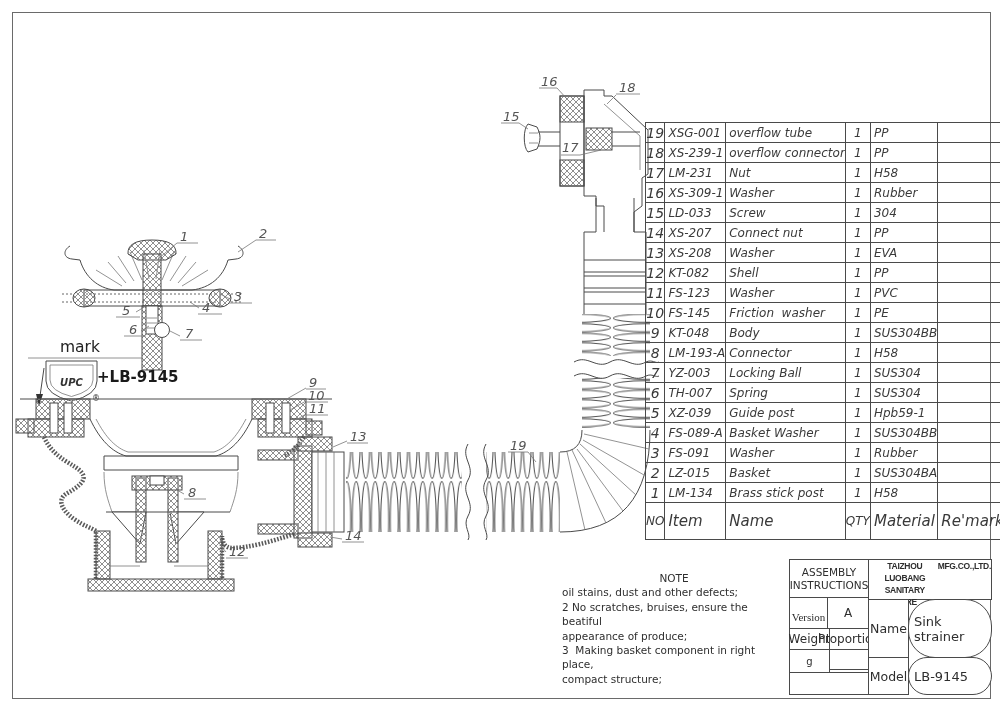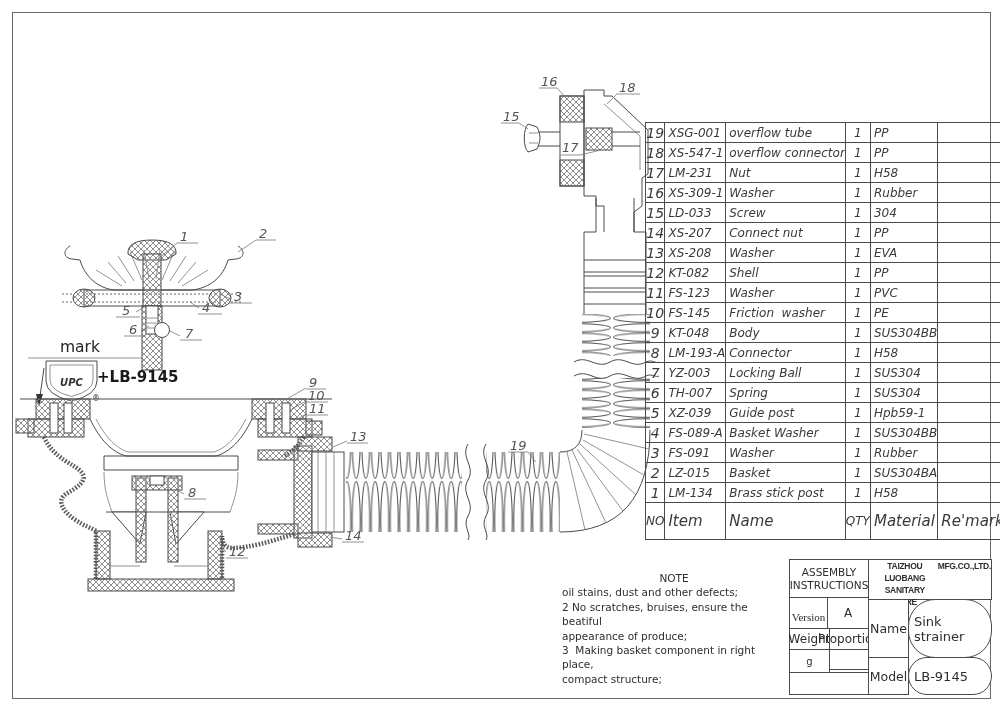--- a/index.html
+++ b/index.html
@@ -222,21 +222,21 @@
         <tr>
           <td class="no">19</td>
           <td>XSG-001</td>
           <td>overflow tube</td>
           <td class="qty">1</td>
           <td>PP</td>
           <td></td>
         </tr>
     <tr>
           <td class="no">18</td>
-          <td>XS-547-1</td>
+          <td>XS-239-1</td>
           <td>overflow connector</td>
           <td class="qty">1</td>
           <td>PP</td>
           <td></td>
         </tr>
     <tr>
           <td class="no">17</td>
           <td>LM-231</td>
           <td>Nut</td>
           <td class="qty">1</td>

